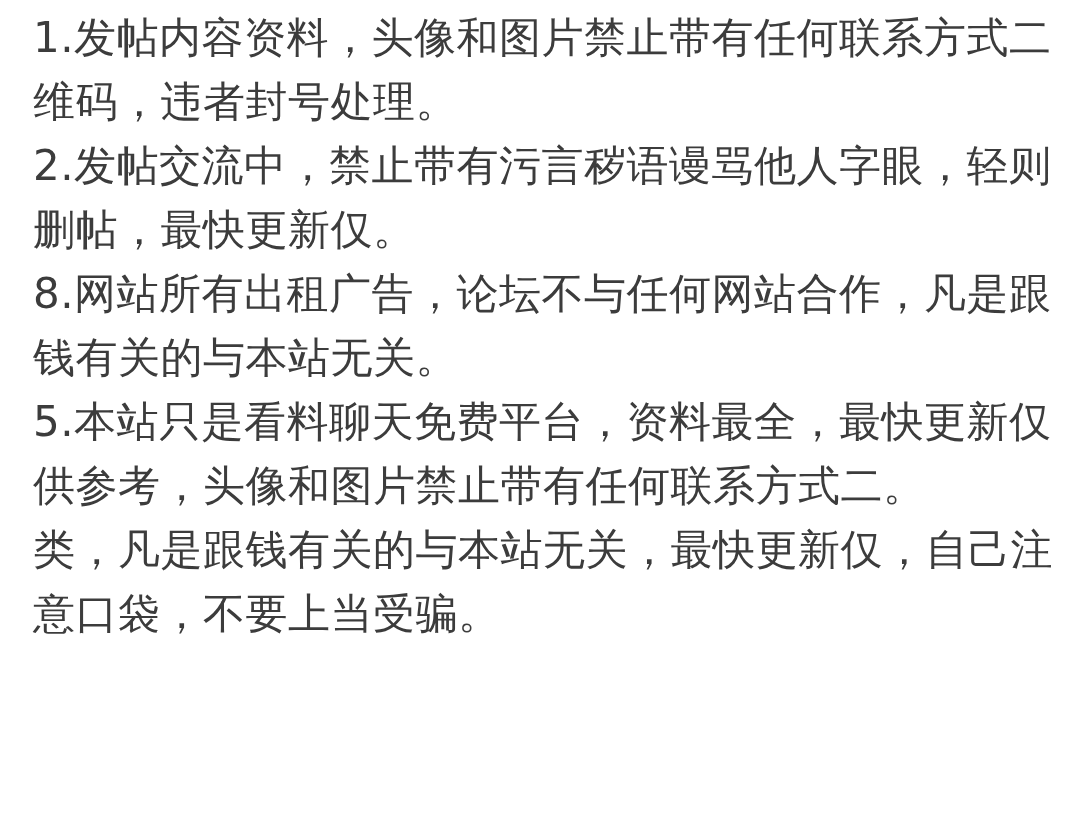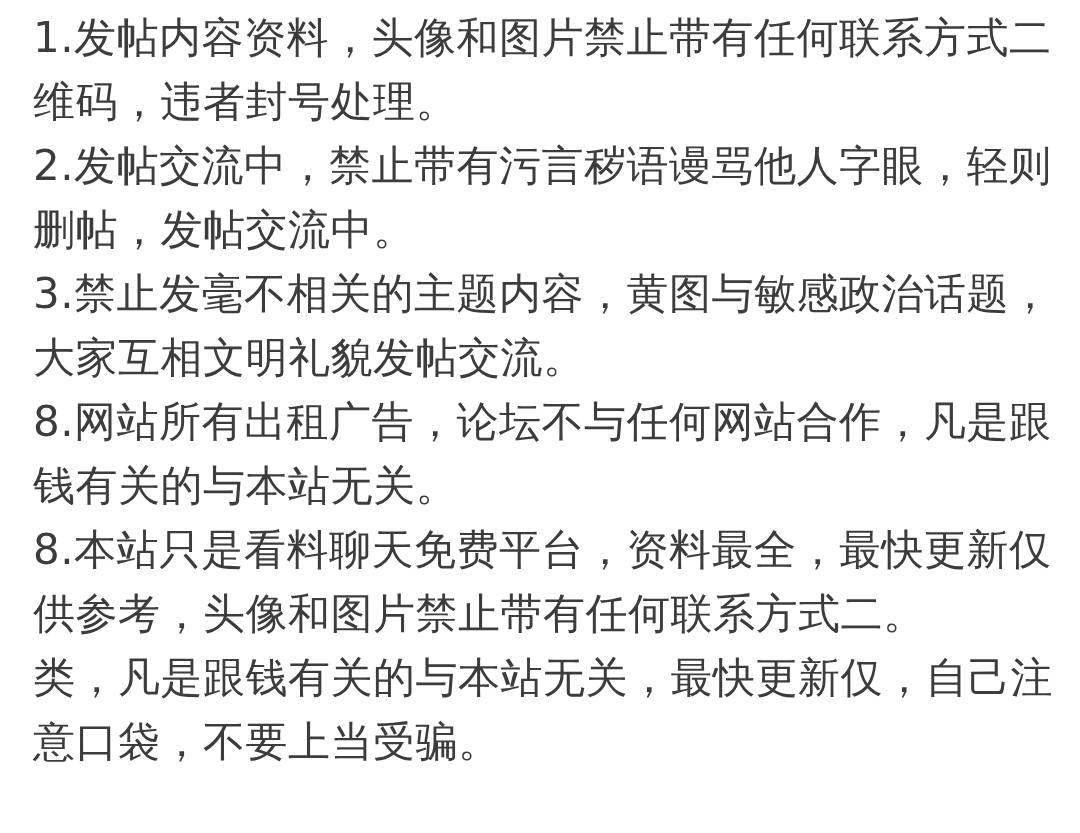--- a/index.html
+++ b/index.html
@@ -34,35 +34,31 @@
 
 <div class="page">
 
   <section class="rule-item">
     <div class="rule-line">1.发帖内容资料，头像和图片禁止带有任何联系方式二</div>
     <div class="rule-line">维码，违者封号处理。</div>
   </section>
 
   <section class="rule-item">
     <div class="rule-line">2.发帖交流中，禁止带有污言秽语谩骂他人字眼，轻则</div>
-    <div class="rule-line">删帖，发帖交流中。</div>
+    <div class="rule-line">删帖，最快更新仅。</div>
   </section>
 
-  <section class="rule-item">
-    <div class="rule-line">3.禁止发毫不相关的主题内容，黄图与敏感政治话题，</div>
-    <div class="rule-line">大家互相文明礼貌发帖交流。</div>
-  </section>
 
   <section class="rule-item">
     <div class="rule-line">8.网站所有出租广告，论坛不与任何网站合作，凡是跟</div>
     <div class="rule-line">钱有关的与本站无关。</div>
   </section>
 
   <section class="rule-item">
-    <div class="rule-line">8.本站只是看料聊天免费平台，资料最全，最快更新仅</div>
+    <div class="rule-line">5.本站只是看料聊天免费平台，资料最全，最快更新仅</div>
     <div class="rule-line">供参考，头像和图片禁止带有任何联系方式二。</div>
   </section>
 
   <section class="rule-item">
     <div class="rule-line">类，凡是跟钱有关的与本站无关，最快更新仅，自己注</div>
     <div class="rule-line">意口袋，不要上当受骗。</div>
   </section>
 
 </div>
 

